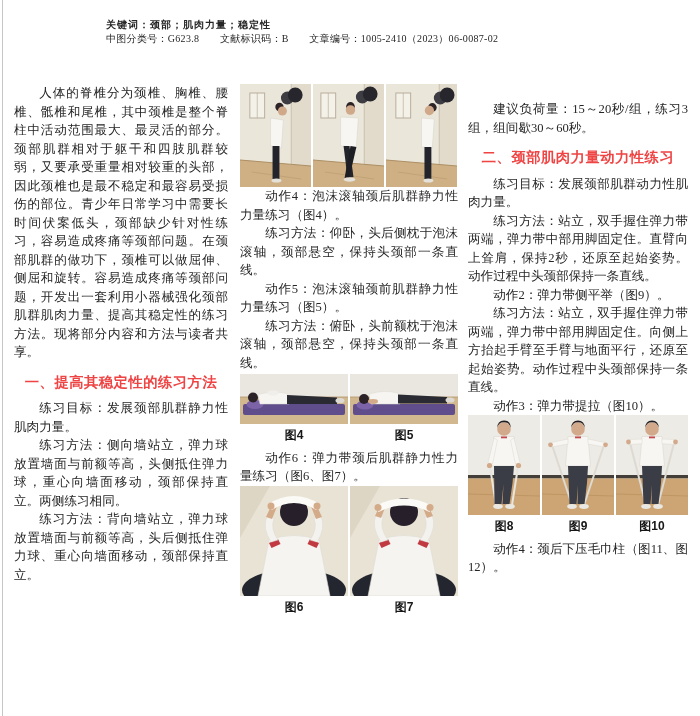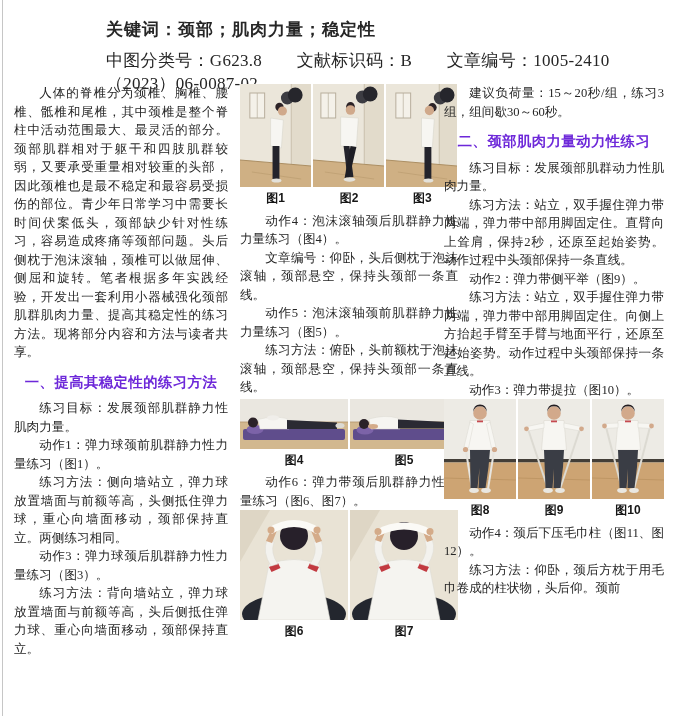--- a/index.html
+++ b/index.html
@@ -7,42 +7,42 @@
     width:700px; height:716px;
     background:#ffffff;
     font-family:"Liberation Serif", serif;
     color:#262626;
     position:relative;
     overflow:hidden;
   }
   .page { position:absolute; inset:0; }
   .left-rule { position:absolute; left:2px; top:0; width:1px; height:716px; background:#c6c6c6; }
 
-  .header { position:absolute; left:106px; top:18px; width:560px; font-size:17px; }
+  .header { position:absolute; left:106px; top:18px; width:560px; font-size:10px; }
   .header .kw { font-weight:bold; letter-spacing:1px; }
-  .header .meta { margin-top:8px; letter-spacing:0.3px; }
+  .header .meta { letter-spacing:0.3px; }
 
   .col {
     position:absolute; top:84px;
     font-size:12.6px; line-height:18.5px;
     text-align:justify;
   }
   .col-left  { left:14px;  width:214px; }
   .col-mid   { left:240px; width:218px; }
-  .col-right { left:444px; width:220px; }
+  .col-right { left:468px; width:220px;margin-top:16px; }
 
   .p { margin:0; text-indent:2em; }
 
   .sec {
     margin:11px 0 8px;
     text-align:center;
     font-family:"Liberation Sans", sans-serif;
     font-weight:bold;
     font-size:14.3px;
-    color:#6d28d9;
+    color:#ef4444;
     letter-spacing:0.5px;
     white-space:nowrap;
   }
 
   .figrow { display:flex; gap:2px; margin:0; }
   .figrow svg { display:block; flex:0 0 auto; }
   .figlabels { display:flex; gap:2px; margin:2px 0 4px; }
   .figlabels span {
     flex:1; text-align:center;
     font-family:"Liberation Sans", sans-serif;
@@ -55,26 +55,24 @@
 
 <div class="page">
   <div class="left-rule"></div>
 
   <div class="header">
     <div class="kw">关键词：颈部；肌肉力量；稳定性</div>
     <div class="meta">中图分类号：G623.8　　文献标识码：B　　文章编号：1005-2410（2023）06-0087-02</div>
   </div>
 
   <div class="col col-left">
-    <p class="p">人体的脊椎分为颈椎、胸椎、腰椎、骶椎和尾椎，其中颈椎是整个脊柱中活动范围最大、最灵活的部分。颈部肌群相对于躯干和四肢肌群较弱，又要承受重量相对较重的头部，因此颈椎也是最不稳定和最容易受损伤的部位。青少年日常学习中需要长时间伏案低头，颈部缺少针对性练习，容易造成疼痛等颈部问题。头后侧枕于泡沫滚轴，颈椎可以做屈伸、侧屈和旋转。笔者根据多年实践经验，开发出一套利用小器械强化颈部肌群肌肉力量、提高其稳定性的练习方法。现将部分内容和方法与读者共享。</p>
+    <p class="p">人体的脊椎分为颈椎、胸椎、腰椎、骶椎和尾椎，其中颈椎是整个脊柱中活动范围最大、最灵活的部分。颈部肌群相对于躯干和四肢肌群较弱，又要承受重量相对较重的头部，因此颈椎也是最不稳定和最容易受损伤的部位。青少年日常学习中需要长时间伏案低头，颈部缺少针对性练习，容易造成疼痛等颈部问题。在颈部肌群的做功下，颈椎可以做屈伸、侧屈和旋转。容易造成疼痛等颈部问题，开发出一套利用小器械强化颈部肌群肌肉力量、提高其稳定性的练习方法。现将部分内容和方法与读者共享。</p>
     <div class="sec">一、提高其稳定性的练习方法</div>
     <p class="p">练习目标：发展颈部肌群静力性肌肉力量。</p>
-    <p class="p">动作1：弹力球颈前肌群静力性力量练习（图1）。</p>
     <p class="p">练习方法：侧向墙站立，弹力球放置墙面与前额等高，头侧抵住弹力球，重心向墙面移动，颈部保持直立。两侧练习相同。</p>
-    <p class="p">动作3：弹力球颈后肌群静力性力量练习（图3）。</p>
     <p class="p">练习方法：背向墙站立，弹力球放置墙面与前额等高，头后侧抵住弹力球、重心向墙面移动，颈部保持直立。</p>
   </div>
 
   <div class="col col-mid">
 
     <div class="figrow">
 
       <svg width="71" height="103" viewBox="0 0 72 103" preserveAspectRatio="none">
         <rect width="72" height="103" fill="#ebe6da"></rect>
         <rect x="52" width="20" height="84" fill="#e2dbcb"></rect>
@@ -123,28 +121,23 @@
         <line x1="17.5" y1="9" x2="17.5" y2="34" stroke="#b7ae9c" stroke-width="0.7"></line>
         <circle cx="55" cy="14" r="6.5" fill="#3c3c42"></circle>
         <circle cx="62" cy="11" r="7.5" fill="#26262c"></circle>
         <circle cx="47" cy="23.5" r="4.4" fill="#2c2327"></circle>
         <circle cx="44" cy="26.5" r="4.7" fill="#d0a98b"></circle>
         <path d="M36,34 L49,35 L47,64 L36,63 Z" fill="#f7f6f2" stroke="#d9d6cd" stroke-width="0.6"></path>
         <rect x="39" y="63" width="7" height="32" fill="#23232b"></rect>
         <ellipse cx="43" cy="96.5" rx="5" ry="2" fill="#e3e1da"></ellipse>
       </svg>
     </div>
-    <div class="figlabels">
-      <span>图1</span>
-      <span>图2</span>
-      <span>图3</span>
-    </div>
 
     <p class="p">动作4：泡沫滚轴颈后肌群静力性力量练习（图4）。</p>
-    <p class="p">文章编号：仰卧，头后侧枕于泡沫滚轴，颈部悬空，保持头颈部一条直线。</p>
+    <p class="p">练习方法：仰卧，头后侧枕于泡沫滚轴，颈部悬空，保持头颈部一条直线。</p>
     <p class="p">动作5：泡沫滚轴颈前肌群静力性力量练习（图5）。</p>
     <p class="p mb">练习方法：俯卧，头前额枕于泡沫滚轴，颈部悬空，保持头颈部一条直线。</p>
 
     <div class="figrow">
 
       <svg width="108" height="50" viewBox="0 0 108 50" preserveAspectRatio="none">
         <rect width="108" height="50" fill="#eae7e0"></rect>
         <rect y="23" width="108" height="27" fill="#d2b88f"></rect>
         <line x1="0" y1="23" x2="108" y2="23" stroke="#b2946a" stroke-width="0.8"></line>
         <rect x="3" y="30" width="102" height="11" rx="2" fill="#5f4d8c"></rect>
@@ -291,15 +284,14 @@
         <ellipse cx="42" cy="91.5" rx="4.8" ry="2.4" fill="#e9e7e1"></ellipse>
       </svg>
     </div>
     <div class="figlabels">
       <span>图8</span>
       <span>图9</span>
       <span>图10</span>
     </div>
 
     <p class="p">动作4：颈后下压毛巾柱（图11、图12）。</p>
-    <p class="p">练习方法：仰卧，颈后方枕于用毛巾卷成的柱状物，头后仰。颈前</p>
   </div>
 </div>
 
 </body></html>

